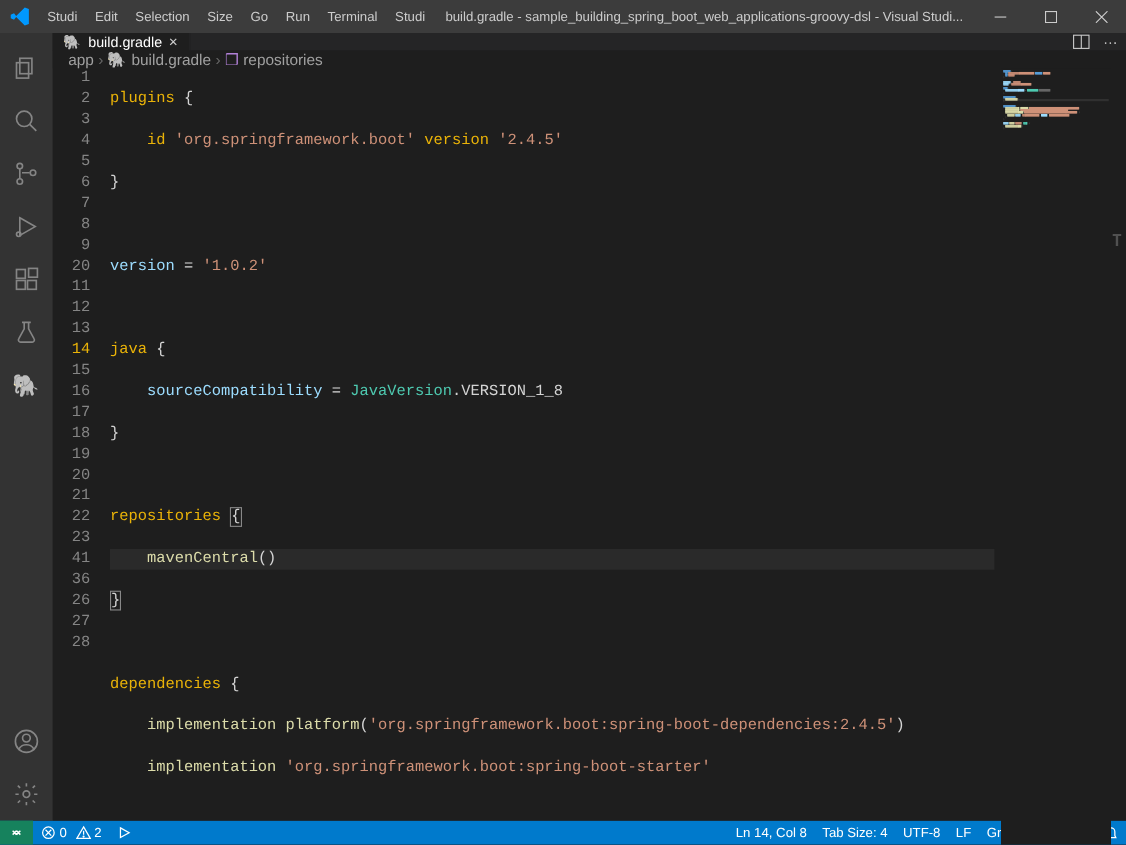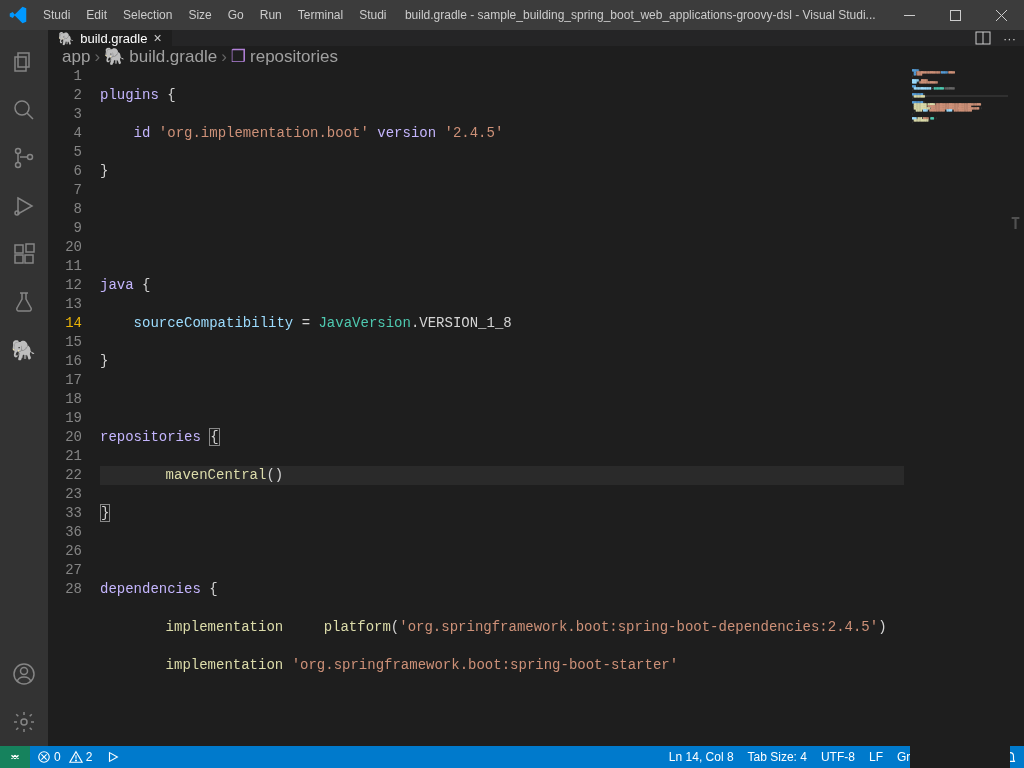--- a/index.html
+++ b/index.html
@@ -13,40 +13,40 @@
   .winbtn { width:46px; height:30px; display:flex; align-items:center; justify-content:center; }
   .main { display:flex; height:716px; }
   .activitybar { width:48px; background:#333333; display:flex; flex-direction:column; align-items:center; padding-top:8px; }
   .act-icon { width:48px; height:48px; display:flex; align-items:center; justify-content:center; color:#858585; }
   .act-spacer { flex:1; }
   .editor { flex:1; display:flex; flex-direction:column; background:#1e1e1e; position:relative; }
   .tabs { height:35px; background:#252526; display:flex; align-items:stretch; }
   .tab { background:#1e1e1e; border-right:1px solid #252526; display:flex; align-items:center; padding:0 10px; font-size:13px; color:#ffffff; gap:6px; }
   .tab .close { color:#cccccc; font-size:14px; }
   .tab-actions { margin-left:auto; display:flex; align-items:center; padding-right:8px; gap:12px; color:#cccccc; }
-  .breadcrumbs { height:22px; display:flex; align-items:center; padding-left:14px; font-size:17px; color:#a0a0a0; background:#1e1e1e; gap:4px; }
+  .breadcrumbs { height:22px; display:flex; align-items:center; padding-left:14px; font-size:14px; color:#a0a0a0; background:#1e1e1e; gap:4px; }
   .breadcrumbs .sep { color:#666; }
   .code-area { flex:1; display:flex; font-family: Consolas, "Courier New", monospace; font-size:14px; line-height:19px; position:relative; }
   .gutter { width:52px; text-align:right; color:#858585; padding-right:18px; padding-top:0; user-select:none; }
   .gutter div { height:19px; }
   .gutter .cur { color:#eab308; }
   .code { flex:1; white-space:pre; padding-right:120px; }
   .code .line { height:19px; }
   .code .hl { background:#2a2a2a; }
   .minimap { position:absolute; top:0; right:14px; width:100px; height:100%; background:#1e1e1e; font-size:2px; line-height:2px; font-family:monospace; color:#666; overflow:hidden; padding:2px; }
   .minimap .mm { white-space:pre; letter-spacing:-0.3px; }
   .minimap .mm-hl { background:#303030; }
   .decoration { position:absolute; right:4px; top:148px; color:#515151; font-size:15px; font-weight:bold; font-family:Consolas,monospace; }
   .statusbar { height:22px; background:#007acc; display:flex; align-items:center; color:#fff; font-size:12px; }
   .statusbar .sb-item { padding:0 7px; display:flex; align-items:center; gap:3px; height:22px; }
   .sb-remote { background:#16825d; height:22px; padding:0 8px; display:flex; align-items:center; }
   .sb-spacer { flex:1; }
   
-  .kw { color:#c4b5fd; }    
-  .fn { color:#dcdcaa;margin-left:32px; }    
+  .kw { color:#eab308; }    
+  .fn { color:#dcdcaa; }    
   .str{ color:#ce9178; }
   .typ{ color:#4ec9b0; }
   .var{ color:#9cdcfe; }
   .pln{ color:#d4d4d4; }
   .pun{ color:#d4d4d4; }
   .enum{ color:#d4d4d4; }
   .cursor-box { border:1px solid #888; padding:0 0px; }
   .elephant { font-size:20px; }
   svg { display:block; }
 </style>
@@ -195,31 +195,32 @@
           <div class="cur">14</div>
           <div>15</div>
           <div>16</div>
           <div>17</div>
           <div>18</div>
           <div>19</div>
           <div>20</div>
           <div>21</div>
           <div>22</div>
           <div>23</div>
-          <div>33</div>
+          <div>41</div>
           <div>36</div>
           <div>26</div>
           <div>27</div>
           <div>28</div>
       </div>
       <div class="code">
 <div class="line"><span class="kw">plugins</span><span class="pun"> {</span></div>
-<div class="line"><span>    </span><span class="kw">id</span><span> </span><span class="str">'org.implementation.boot'</span><span> </span><span class="kw">version</span><span> </span><span class="str">'2.4.5'</span></div>
+<div class="line"><span>    </span><span class="kw">id</span><span> </span><span class="str">'org.springframework.boot'</span><span> </span><span class="kw">version</span><span> </span><span class="str">'2.4.5'</span></div>
 <div class="line"><span class="pun">}</span></div>
 <div class="line"><span></span></div>
+<div class="line"><span class="var">version</span><span class="pln"> = </span><span class="str">'1.0.2'</span></div>
 <div class="line"><span></span></div>
 <div class="line"><span class="kw">java</span><span class="pun"> {</span></div>
 <div class="line"><span>    </span><span class="var">sourceCompatibility</span><span class="pln"> = </span><span class="typ">JavaVersion</span><span class="pln">.</span><span class="enum">VERSION_1_8</span></div>
 <div class="line"><span class="pun">}</span></div>
 <div class="line"><span></span></div>
 <div class="line"><span class="kw">repositories</span><span> </span><span class="pun cursor-box">{</span></div>
 <div class="line hl"><span>    </span><span class="fn">mavenCentral</span><span class="pln">()</span></div>
 <div class="line"><span class="pun cursor-box">}</span></div>
 <div class="line"><span></span></div>
 <div class="line"><span class="kw">dependencies</span><span class="pun"> {</span></div>

